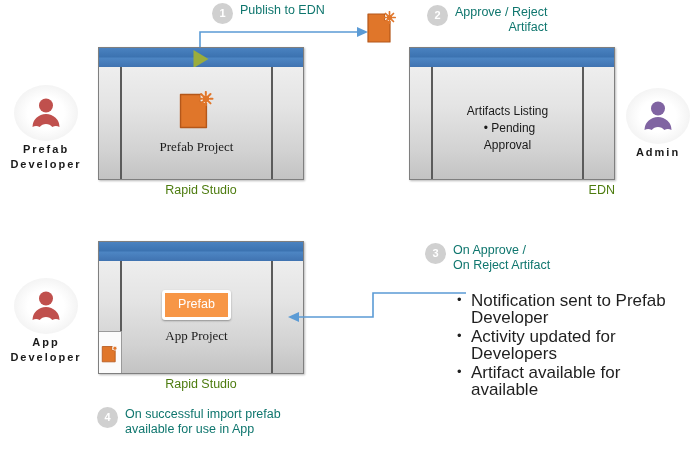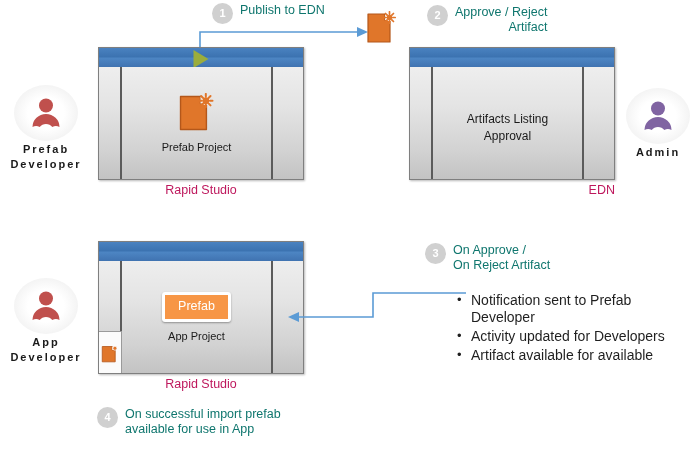--- a/index.html
+++ b/index.html
@@ -54,21 +54,21 @@
     flex: 1;
     position: relative;
     display: flex;
     flex-direction: column;
     align-items: center;
     justify-content: center;
   }
   .win-caption {
     position: absolute;
     font-size: 12.5px;
-    color: #be185d;
+    color: #4d7c0f;
     white-space: nowrap;
   }
 
   
   .artifact {
     position: relative;
     display: inline-block;
   }
   .artifact svg { display: block; }
 
@@ -131,21 +131,21 @@
     font-size: 12.5px;
     line-height: 15px;
     color: #0f766e;
     white-space: pre-line;
   }
   .step-text.centered { text-align: right; }
 
   
   .bullets {
     position: absolute;
-    font-size: 14px;
+    font-size: 17px;
     line-height: 17px;
     color: #1f1f1f;
     width: 230px;
   }
   .bullets .bi {
     position: relative;
     padding-left: 16px;
     margin-bottom: 2px;
   }
   .bullets .bi:before {
@@ -165,23 +165,24 @@
     background: #f79646;
     color: #ffffff;
     font-size: 12.5px;
     padding: 5px 13px 6px 13px;
     border: 3px solid #ffffff;
     border-radius: 3px;
     box-shadow: 0 1px 2px rgba(0,0,0,0.35);
     line-height: 1;
   }
   .proj-label {
-    font-size: 11px;
+    font-size: 13px;
     color: #1a1a1a;
     margin-top: 8px;
+    font-family: Liberation Serif, serif;
   }
   .listing {
     font-size: 12px;
     color: #1a1a1a;
     line-height: 17px;
     text-align: center;
     margin-top: 10px;
   }
   .listing .sub { padding-left: 4px; }
   .listing .sub:before { content: "\2022   "; }
@@ -290,20 +291,21 @@
   </div>
   <div class="win-caption" style="left:98px; top:183px; width:206px; text-align:center;">Rapid Studio</div>
 
   <div class="win" style="left:409px; top:47px; width:206px; height:133px;">
     <div class="win-title"></div>
     <div class="win-body">
       <div class="pane-left"></div>
       <div class="pane-center">
         <div class="listing">
           <div>Artifacts Listing</div>
+          <div class="sub">Pending</div>
           <div>Approval</div>
         </div>
       </div>
       <div class="pane-right"></div>
     </div>
   </div>
   <div class="win-caption" style="left:409px; top:183px; width:206px; text-align:right;">EDN</div>
 
   <div class="actor" style="left:612px; top:88px;">
     <div class="actor-glow">

